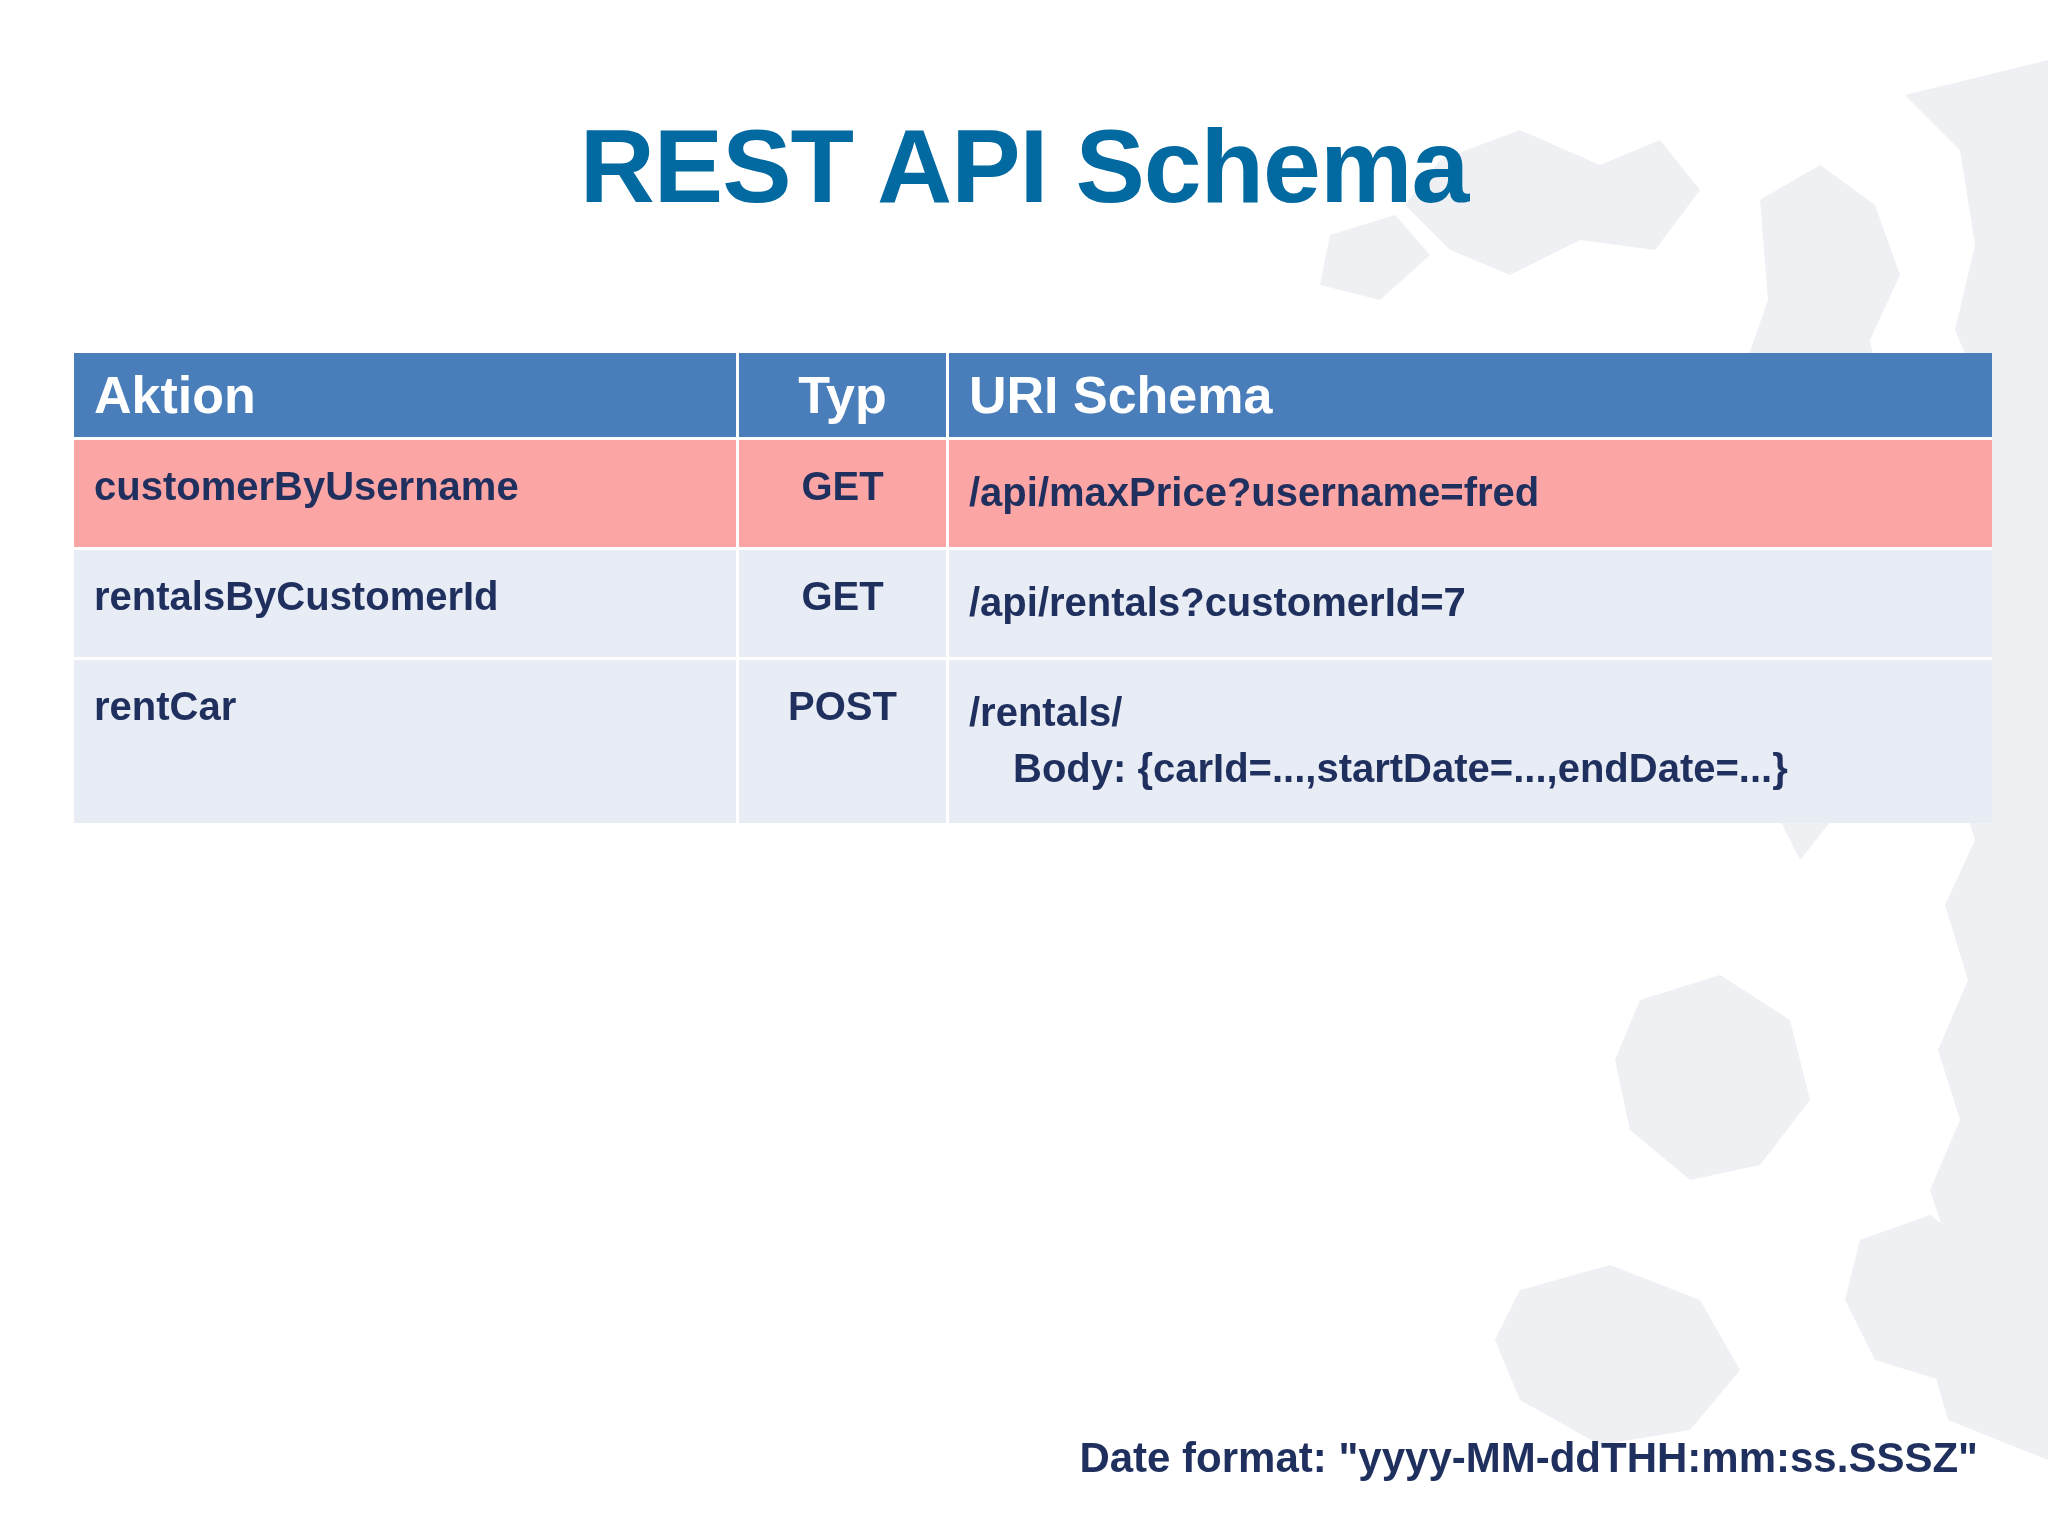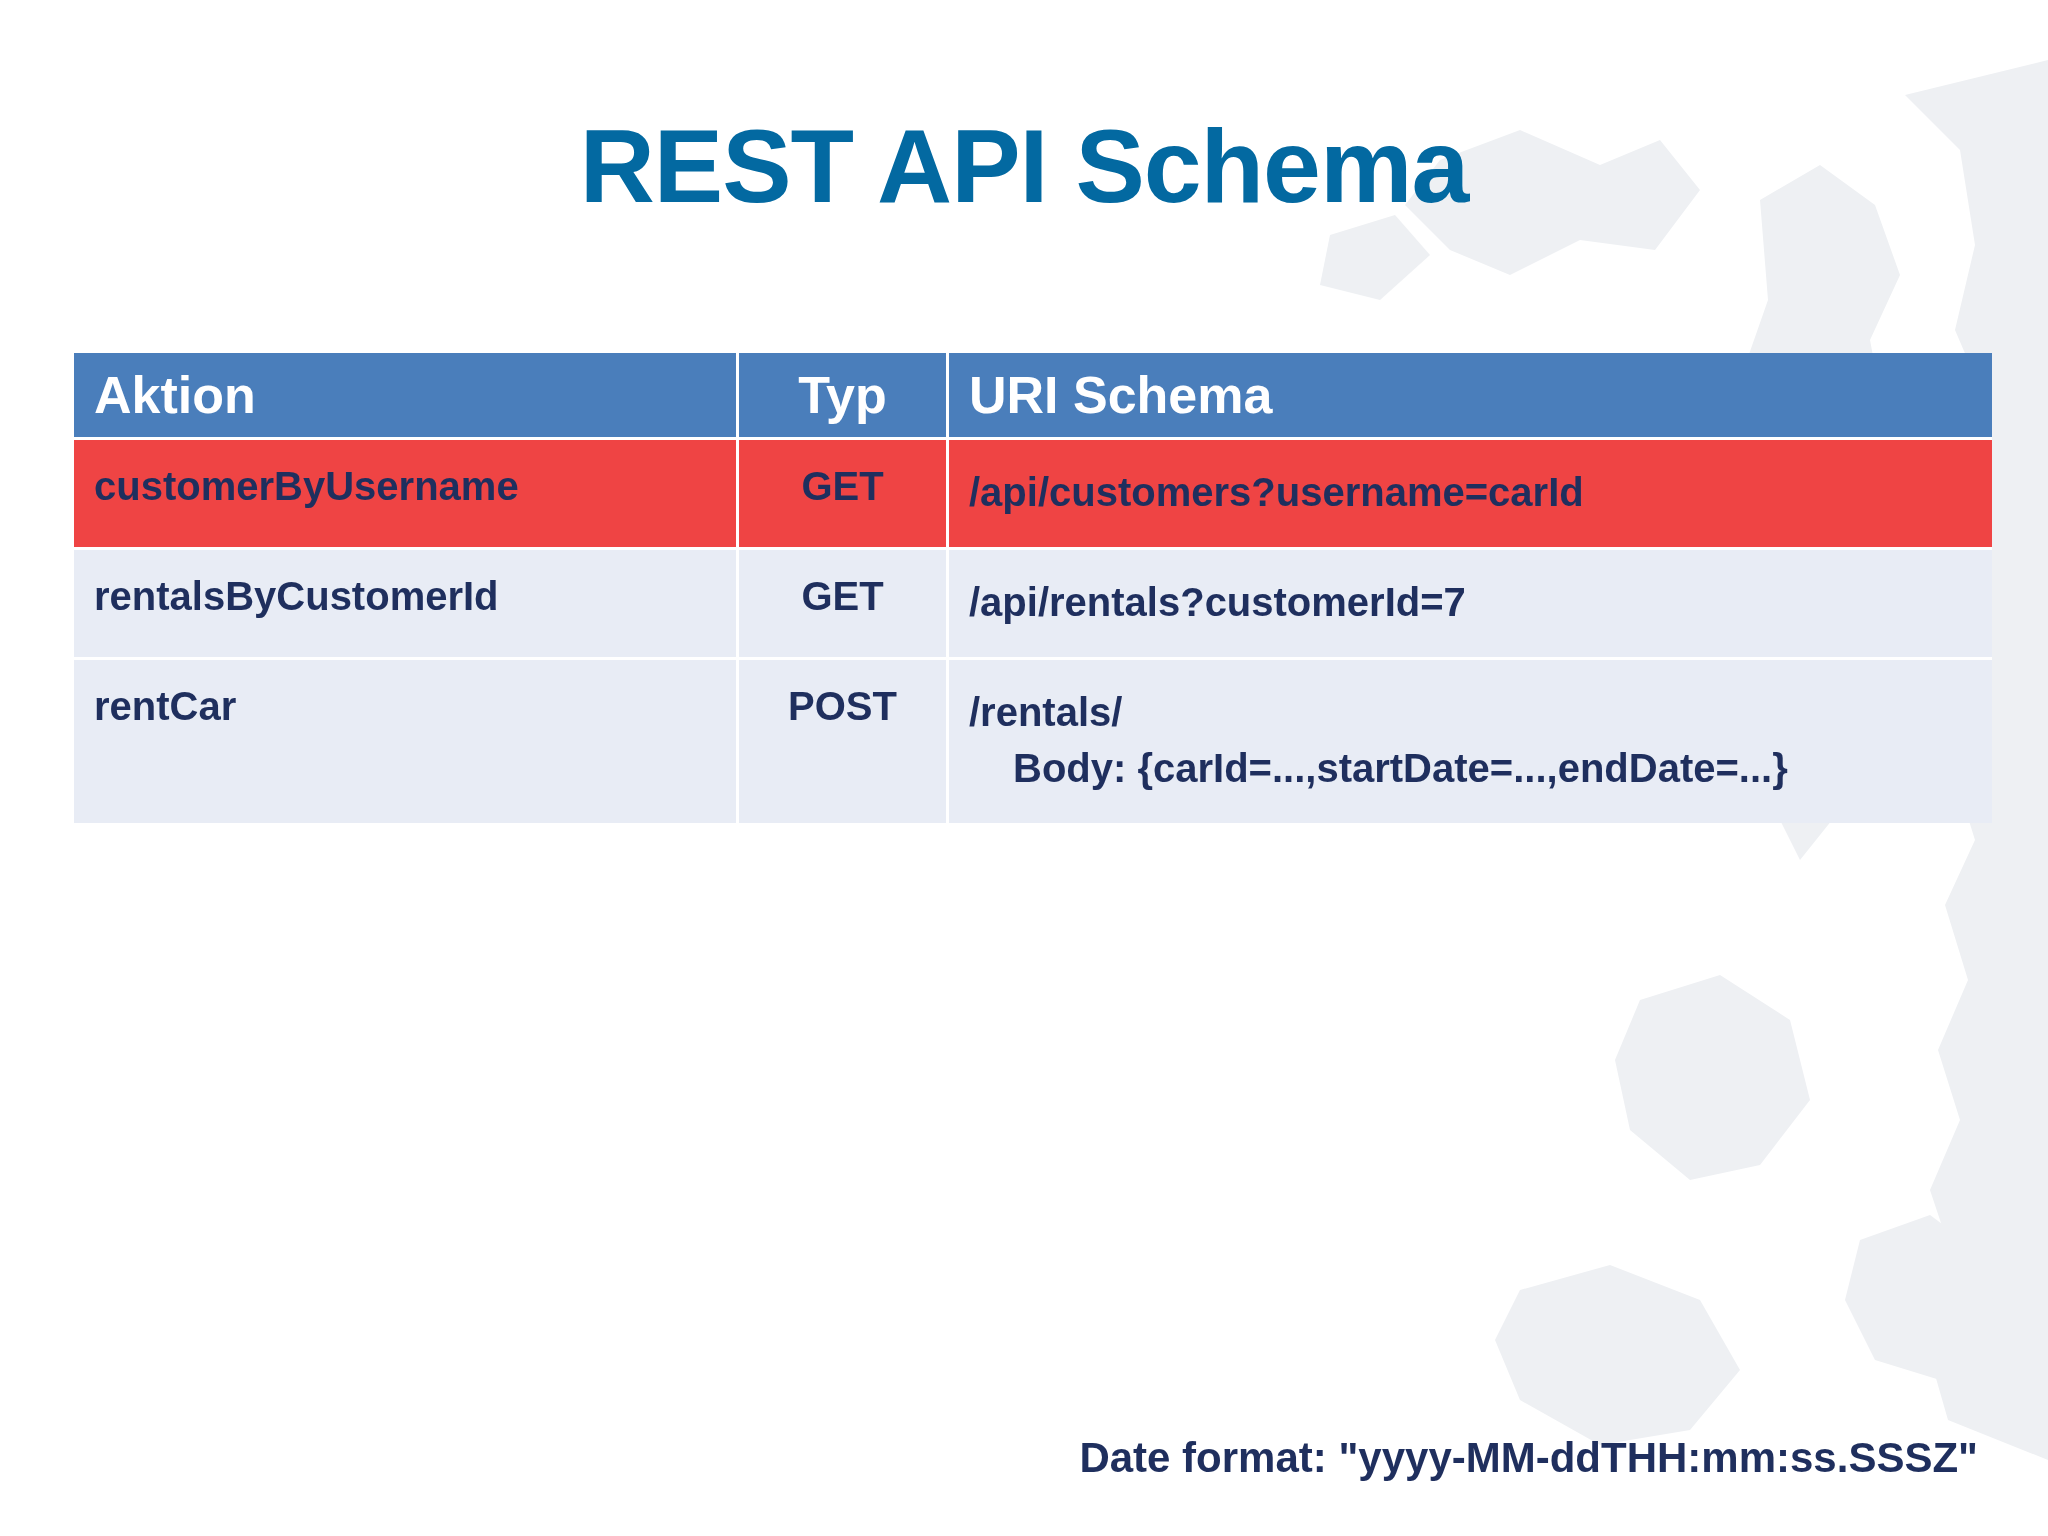--- a/index.html
+++ b/index.html
@@ -82,21 +82,21 @@
   tbody tr td {
     font-size: 40px;
     font-weight: bold;
     color: #1f2f5e;
     border-right: 3px solid #ffffff;
     border-bottom: 3px solid #ffffff;
   }
   tbody tr td:last-child { border-right: none; }
   tbody tr:last-child td { border-bottom: none; }
 
-  tbody tr.row-odd  td { background: #ef4444; }
+  tbody tr.row-odd  td { background: #fca5a5; }
   tbody tr.row-even td { background: #e8ecf5; margin-left: 28px; }
 
   .cell-pad {
     padding: 24px 20px 26px 20px;
     box-sizing: border-box;
     min-height: 92px;
   }
   .cell-center {
     text-align: center;
     padding: 24px 10px 26px 10px;
@@ -165,21 +165,21 @@
   <tbody>
     <tr class="row-odd">
       <td>
         <div class="cell-pad">customerByUsername</div>
       </td>
       <td>
         <div class="cell-center cell-pad">GET</div>
       </td>
       <td>
         <div class="cell-pad">
-          <div class="uri-line">/api/customers?username=carId</div>
+          <div class="uri-line">/api/maxPrice?username=fred</div>
         </div>
       </td>
     </tr>
 
     <tr class="row-even">
       <td>
         <div class="cell-pad">rentalsByCustomerId</div>
       </td>
       <td>
         <div class="cell-center cell-pad">GET</div>

